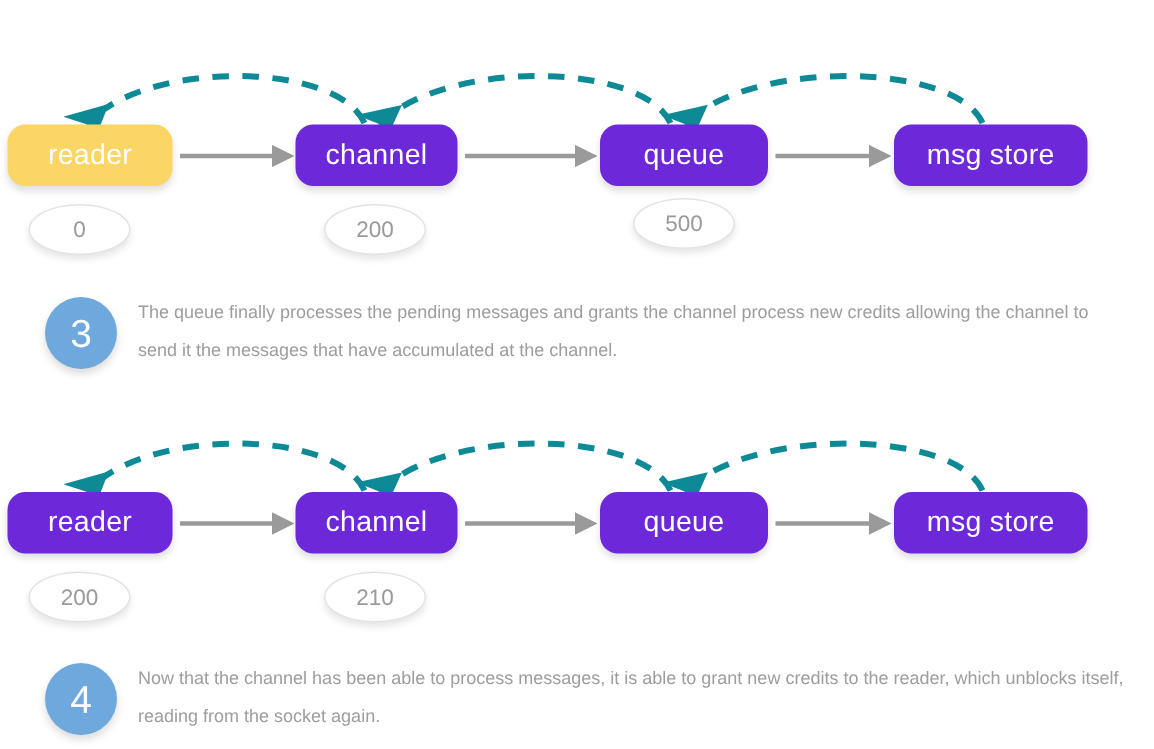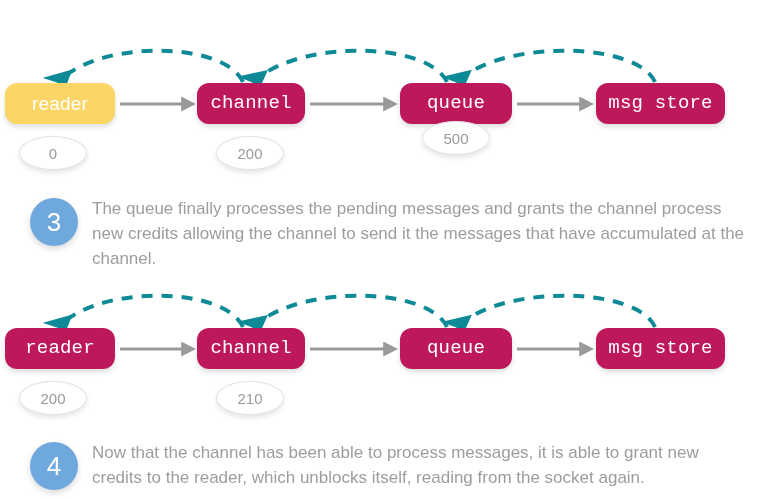--- a/index.html
+++ b/index.html
@@ -50,21 +50,21 @@
     border-radius: 12px;
     display: flex;
     align-items: center;
     justify-content: center;
     color: #ffffff;
     font-size: 19px;
     letter-spacing: .2px;
     box-shadow: 0 3px 5px rgba(0,0,0,.13);
     box-sizing: border-box;
   }
-  .node.green  { background: #be185d; font-family: Liberation Mono, monospace; }
+  .node.green  { background: #6d28d9; }
   .node.yellow { background: #fbd667; }
 
   .node-label { line-height: 1; white-space: nowrap; }
 
   
   .badge {
     position: absolute;
     width: 68px;
     height: 34px;
     border-radius: 50%;
@@ -103,21 +103,21 @@
     justify-content: center;
     box-shadow: 0 3px 6px rgba(0,0,0,.15);
     box-sizing: border-box;
   }
 
   .step-text {
     position: absolute;
     left: 92px;
     top: 0px;
     width: 660px;
-    font-size: 17px;
+    font-size: 12px;
     line-height: 25px;
     color: #9d9d9d;
   }
 </style>
 </head>
 <body>
 
 <div class="canvas">
 
   <div class="diagram" id="diagram-row-1">
@@ -157,21 +157,21 @@
     <div class="node green" style="left:596px; top:55px; width:129px;">
       <span class="node-label">msg store</span>
     </div>
 
     <div class="badge" style="left:19px; top:108px;">
       <span>0</span>
     </div>
     <div class="badge" style="left:216px; top:108px;">
       <span>200</span>
     </div>
-    <div class="badge" style="left:422px; top:93px;">
+    <div class="badge" style="left:422px; top:104px;">
       <span>500</span>
     </div>
   </div>
 
   <div class="step" id="step-3">
     <div class="step-circle">
       <span>3</span>
     </div>
     <div class="step-text">The queue finally processes the pending messages and grants the channel process new credits allowing the channel to send it the messages that have accumulated at the channel.</div>
   </div>

